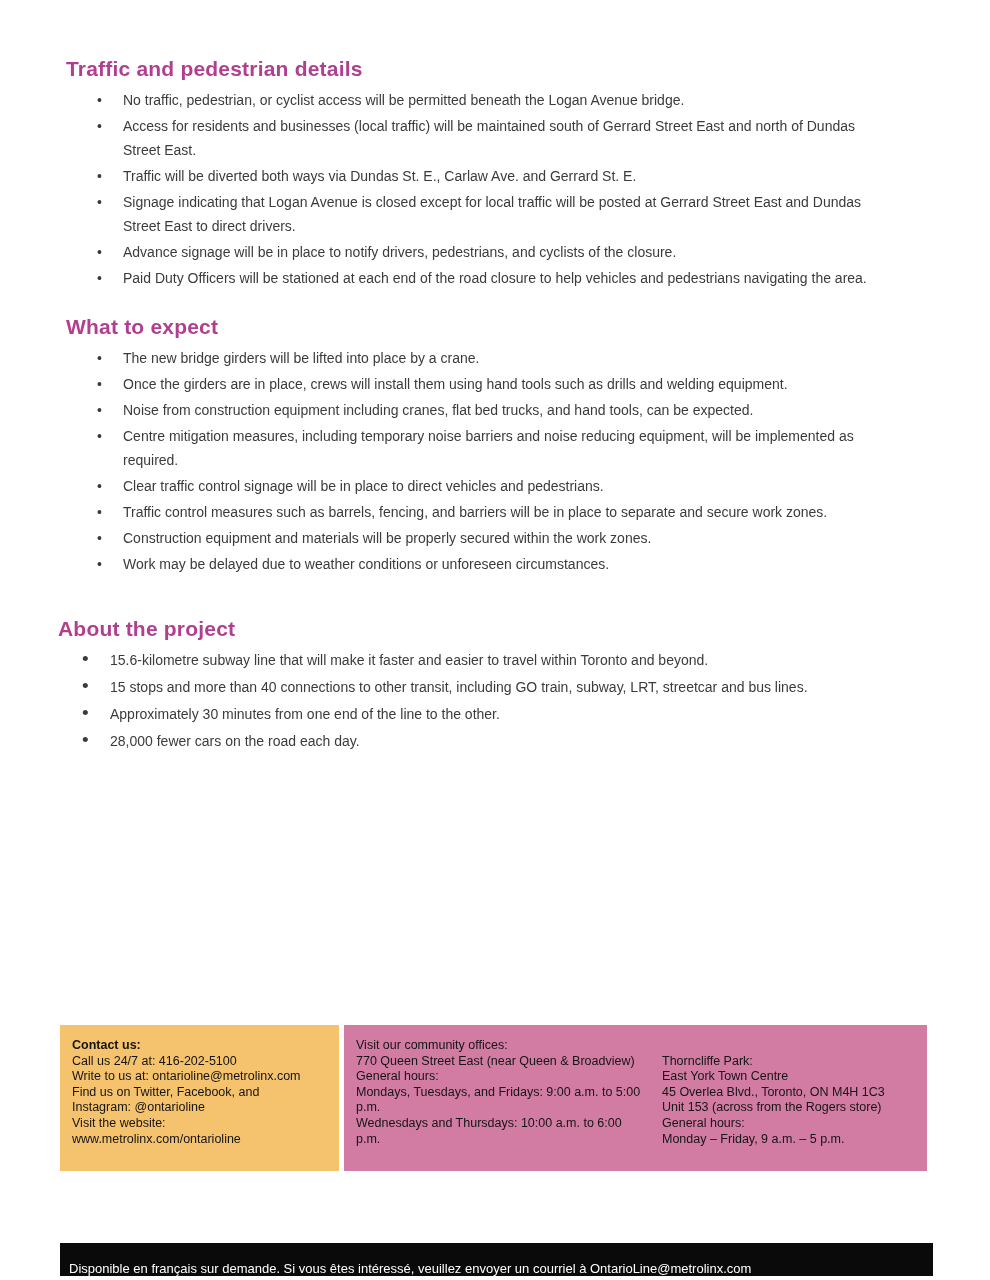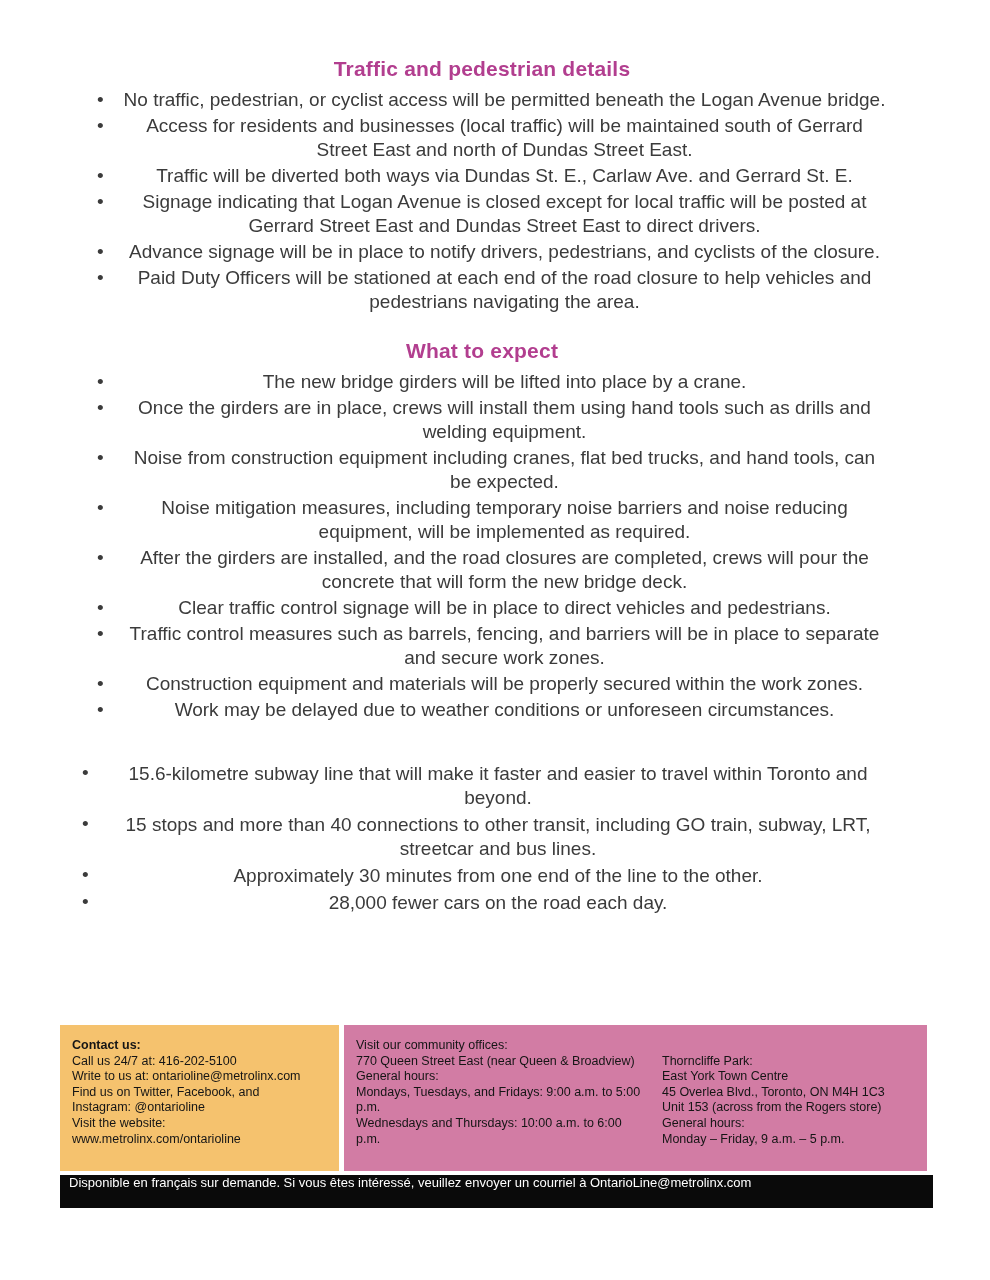--- a/index.html
+++ b/index.html
@@ -8,28 +8,28 @@
     --offices-bg:#d27ca4;
     --bar-bg:#0a0a0a;
     --body-text:#3b3b3b;
   }
   html,body{margin:0;padding:0;}
   body{
     width:990px;height:1280px;background:#ffffff;position:relative;
     font-family:"Liberation Sans", sans-serif;color:var(--body-text);
     overflow:hidden;
   }
-  .content{padding:56px 92px 0 66px;text-align:center;}
+  .content{padding:56px 92px 0 66px;}
   .sec-heading{
     color:var(--magenta);font-size:21px;font-weight:bold;
     margin:0;line-height:26px;letter-spacing:.2px;
   }
   ul.bullets{
     list-style:none;margin:6px 12px 0 0;padding:0 0 0 57px;
-    font-size:19px;line-height:24px;
+    font-size:14px;line-height:24px;
   }
   ul.bullets li{position:relative;margin:0 0 2px 0;}
   ul.bullets li::before{
     content:"\2022";position:absolute;left:-26px;top:0;
   }
   section.sec2{margin-top:24px;}
   section.sec3{margin-top:40px;margin-left:-8px;}
   section.sec3 ul.bullets{padding-left:52px;}
   section.sec3 ul.bullets li{margin-bottom:3px;}
   section.sec3 ul.bullets li::before{font-size:19px;left:-28px;top:-1px;}
@@ -48,23 +48,23 @@
   .offices-box{
     flex:1;margin-left:5px;box-sizing:border-box;background:var(--offices-bg);
     padding:13px 12px 10px 12px;font-size:12.5px;line-height:15.6px;
     display:flex;
   }
   .offices-col1{width:306px;box-sizing:border-box;padding-right:14px;}
   .offices-col2{flex:1;padding-top:15.6px;}
   .bold{font-weight:normal;}
 
   .lang-bar{
-    position:absolute;left:60px;top:1175px;width:873px;height:33px;
+    position:absolute;left:60px;top:1243px;width:873px;height:33px;
     box-sizing:border-box;background:var(--bar-bg);color:#ffffff;
-    font-size:13px;display:flex;align-items:flex-start;padding-left:9px;
+    font-size:13px;display:flex;align-items:flex-end;padding-left:9px;
   }
 </style>
 </head>
 <body>
 
 <div class="content">
 
   <section class="sec1">
     <h2 class="sec-heading">Traffic and pedestrian details</h2>
     <ul class="bullets">
@@ -76,30 +76,30 @@
       <li>Paid Duty Officers will be stationed at each end of the road closure to help vehicles and pedestrians navigating the area.</li>
     </ul>
   </section>
 
   <section class="sec2">
     <h2 class="sec-heading">What to expect</h2>
     <ul class="bullets">
       <li>The new bridge girders will be lifted into place by a crane.</li>
       <li>Once the girders are in place, crews will install them using hand tools such as drills and welding equipment.</li>
       <li>Noise from construction equipment including cranes, flat bed trucks, and hand tools, can be expected.</li>
-      <li>Noise mitigation measures, including temporary noise barriers and noise reducing equipment, will be implemented as required.</li>
-      <li>After the girders are installed, and the road closures are completed, crews will pour the concrete that will form the new bridge deck.</li>
+      <li>Centre mitigation measures, including temporary noise barriers and noise reducing equipment, will be implemented as required.</li>
       <li>Clear traffic control signage will be in place to direct vehicles and pedestrians.</li>
       <li>Traffic control measures such as barrels, fencing, and barriers will be in place to separate and secure work zones.</li>
       <li>Construction equipment and materials will be properly secured within the work zones.</li>
       <li>Work may be delayed due to weather conditions or unforeseen circumstances.</li>
     </ul>
   </section>
 
   <section class="sec3">
+    <h2 class="sec-heading">About the project</h2>
     <ul class="bullets">
       <li>15.6-kilometre subway line that will make it faster and easier to travel within Toronto and beyond.</li>
       <li>15 stops and more than 40 connections to other transit, including GO train, subway, LRT, streetcar and bus lines.</li>
       <li>Approximately 30 minutes from one end of the line to the other.</li>
       <li>28,000 fewer cars on the road each day.</li>
     </ul>
   </section>
 
 </div>
 

